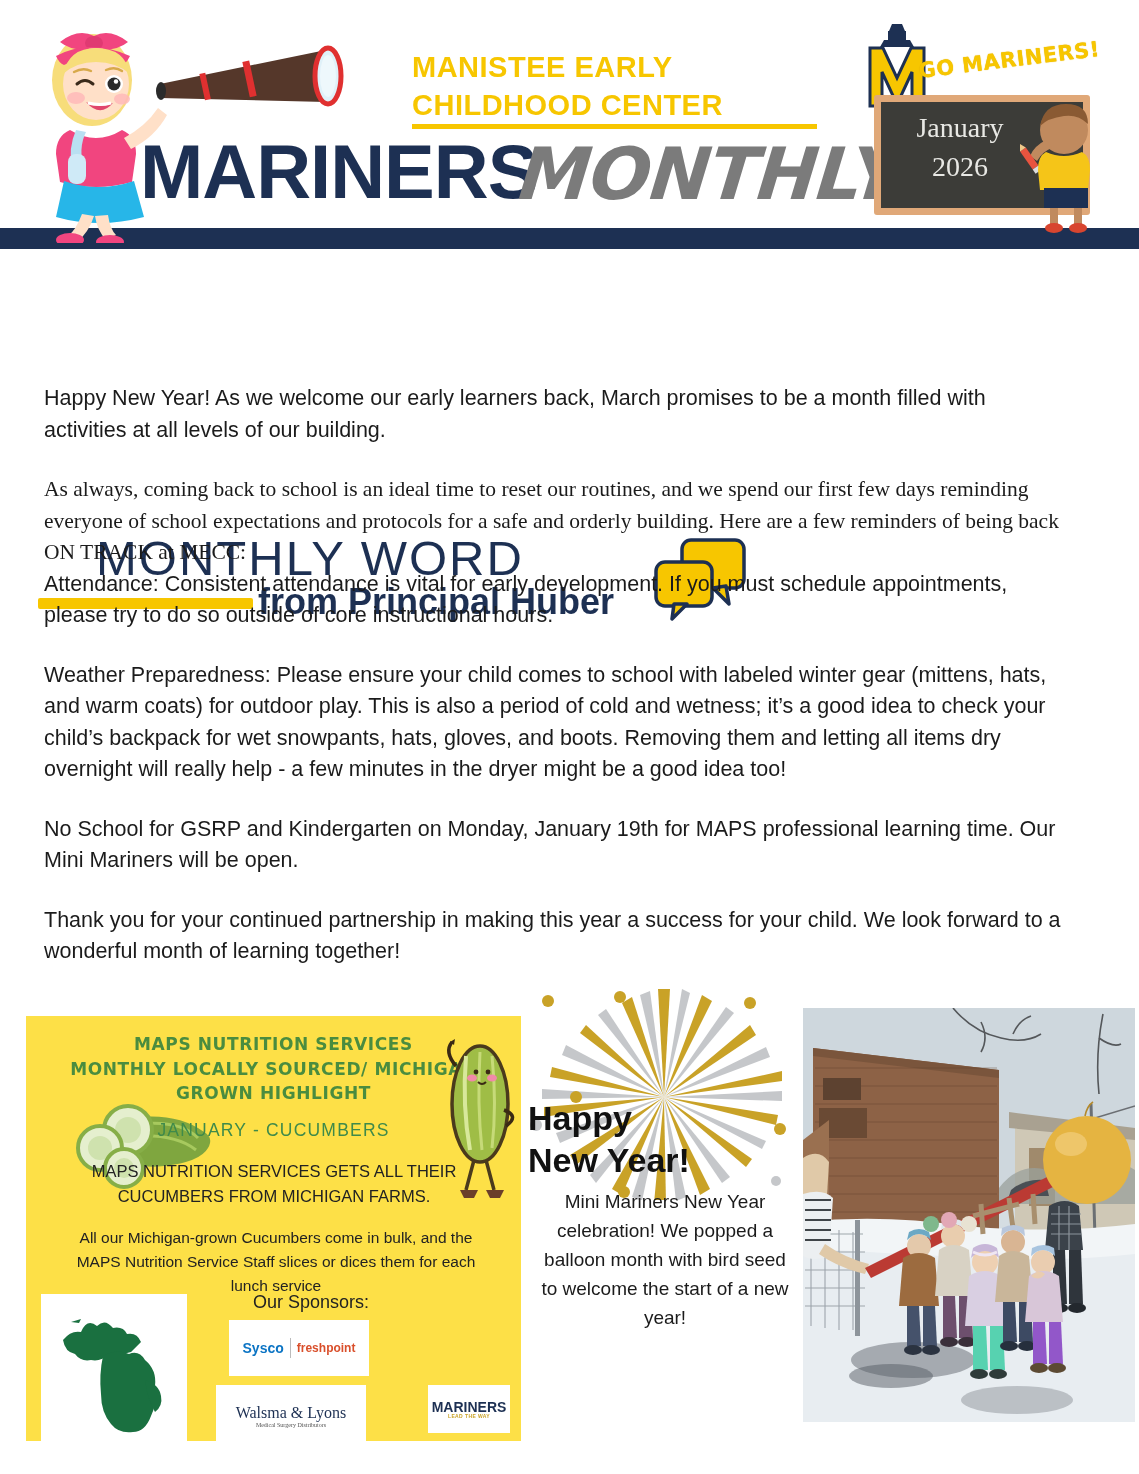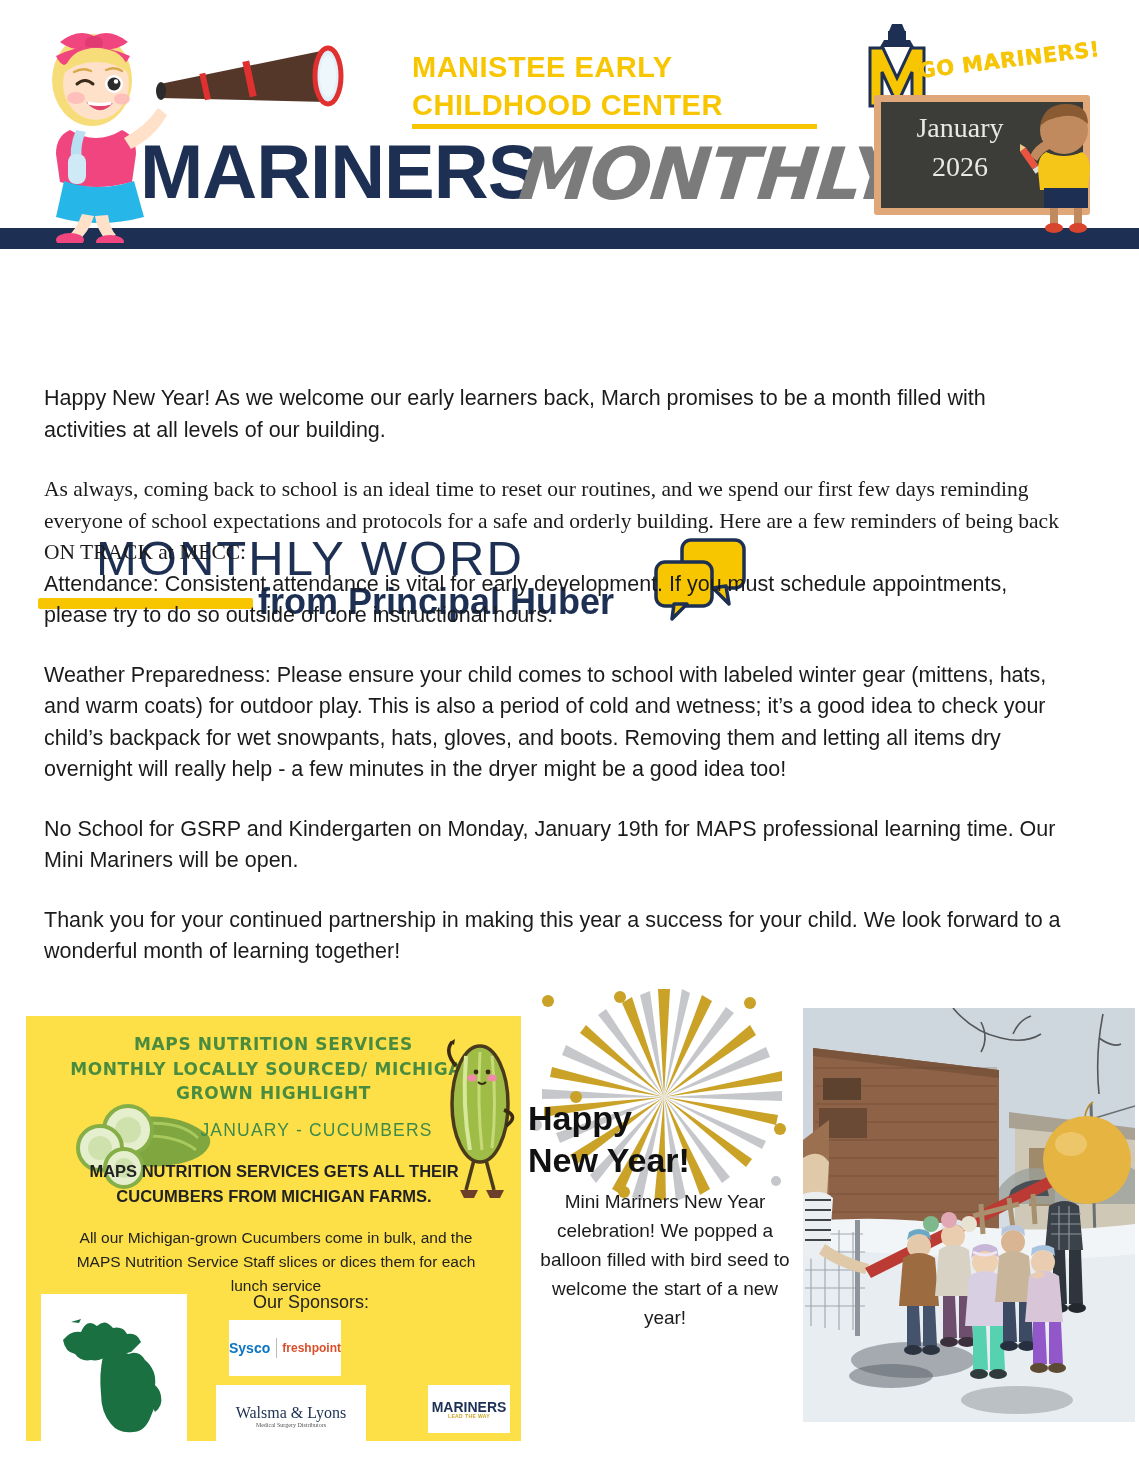--- a/index.html
+++ b/index.html
@@ -100,25 +100,24 @@
   }
   .flyer-head{
     position:absolute;left:0;top:16px;width:100%;text-align:center;
     color:#4a8c3f;font-size:17px;font-weight:bold;line-height:1.45;
     font-family:"DejaVu Sans",sans-serif;letter-spacing:.6px;
   }
   .flyer-month{
     position:absolute;left:0;top:104px;width:100%;text-align:center;
     color:#3f8a4a;font-size:17.5px;letter-spacing:1.2px;
     font-family:"Liberation Sans",sans-serif;
-    padding-left:43px;
   }
   .flyer-body1{
     position:absolute;left:48px;top:143px;width:400px;text-align:center;
-    color:#222;font-size:16.5px;font-weight:bold;line-height:1.5;
+    color:#222;font-size:16.5px;font-weight:normal;line-height:1.5;
     font-family:"Liberation Sans",sans-serif;
   }
   .flyer-body2{
     position:absolute;left:40px;top:210px;width:420px;text-align:center;
     color:#222;font-size:15.5px;line-height:1.55;
     font-family:"Liberation Sans",sans-serif;
   }
   .cuke-slices{position:absolute;left:44px;top:78px;width:150px;height:95px;}
   .cuke-slices svg{width:100%;height:100%;}
   .pickle-char{position:absolute;left:412px;top:10px;width:78px;height:185px;}
@@ -127,21 +126,21 @@
   .mi-card{
     position:absolute;left:15px;top:278px;width:146px;height:148px;
     background:#ffffff;
   }
   .mi-card svg{width:100%;height:100%;}
   .sponsors-label{
     position:absolute;left:190px;top:276px;width:190px;text-align:center;
     font-size:18px;color:#222;font-family:"Liberation Sans",sans-serif;
   }
   .sp-card{position:absolute;background:#fff;display:flex;align-items:center;justify-content:center;}
-  .sp1{left:203px;top:304px;width:112px;height:56px;}
+  .sp1{left:203px;top:304px;width:140px;height:56px;}
   .sp2{left:190px;top:369px;width:150px;height:64px;}
   .sp3{left:402px;top:369px;width:82px;height:48px;}
   .sysco{font-family:"Liberation Sans",sans-serif;font-weight:bold;font-size:14px;color:#0b74c4;}
   .freshpoint{font-family:"Liberation Sans",sans-serif;font-weight:bold;font-size:12px;color:#d94f2b;}
   .sp-div{width:1px;height:20px;background:#bbb;margin:0 6px;}
   .wl{font-family:"Liberation Serif",serif;font-size:16px;color:#1d3053;text-align:center;line-height:1.05;}
   .wl small{font-size:6px;color:#555;display:block;}
   .mar-logo{font-family:"Liberation Sans",sans-serif;font-weight:bold;font-size:14px;color:#1d3053;text-align:center;line-height:1;}
   .mar-logo em{display:block;font-size:5px;color:#c9a227;font-style:normal;letter-spacing:.4px;}
 
@@ -431,21 +430,21 @@
         <circle cx="8" cy="140" r="6" fill="#c5c7ca"></circle>
         <circle cx="96" cy="207" r="6" fill="#c9a227"></circle>
         <circle cx="252" cy="144" r="6" fill="#c9a227"></circle>
         <circle cx="248" cy="196" r="5" fill="#c5c7ca"></circle>
       </svg>
     </div>
     <div class="hny-title">
       <div>Happy</div>
       <div>New Year!</div>
     </div>
-    <div class="hny-body">Mini Mariners New Year celebration! We popped a balloon filled with bird seed to welcome the start of a new year!</div>
+    <div class="hny-body">Mini Mariners New Year celebration! We popped a balloon month with bird seed to welcome the start of a new year!</div>
   </div>
 
   <div class="photo">
     <svg viewBox="0 0 332 414" preserveAspectRatio="xMidYMid slice">
       <rect width="332" height="414" fill="#d5dde2"></rect>
 
       <rect width="332" height="200" fill="#ced7dd"></rect>
 
       <g stroke="#54575a" stroke-width="1.6" fill="none">
         <path d="M150 0 q20 24 48 30 q24 6 40 -4"></path>

